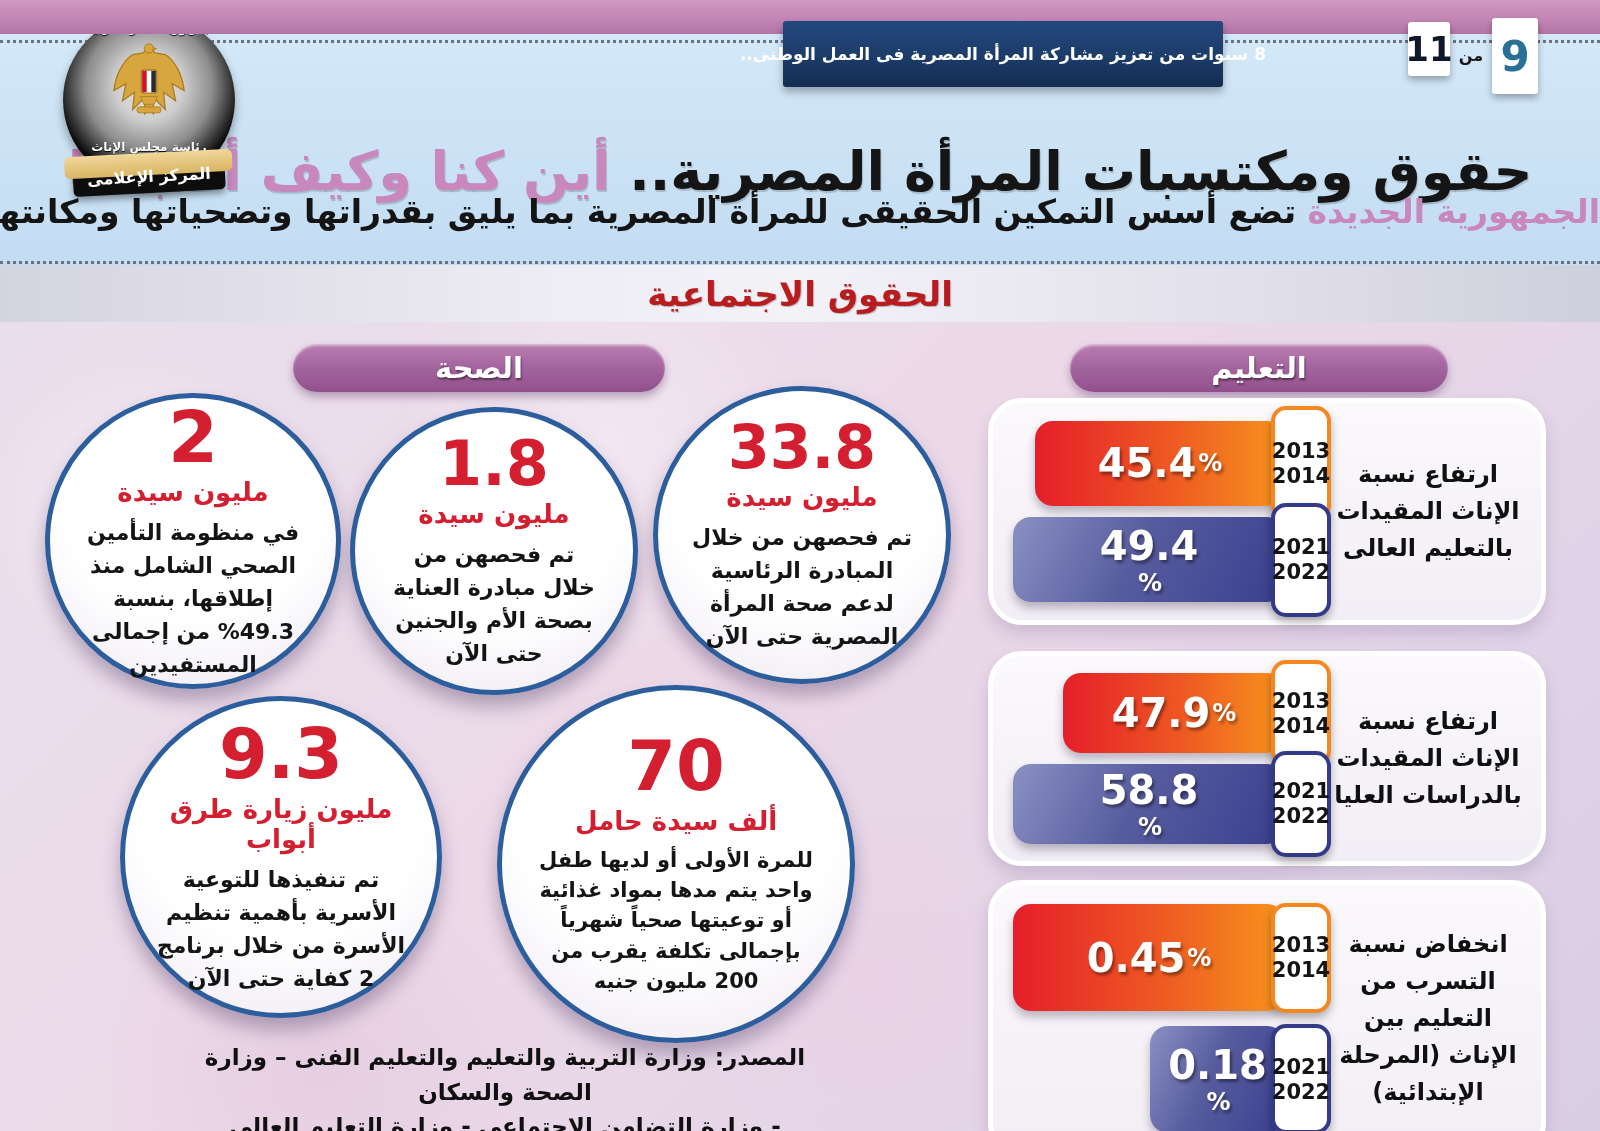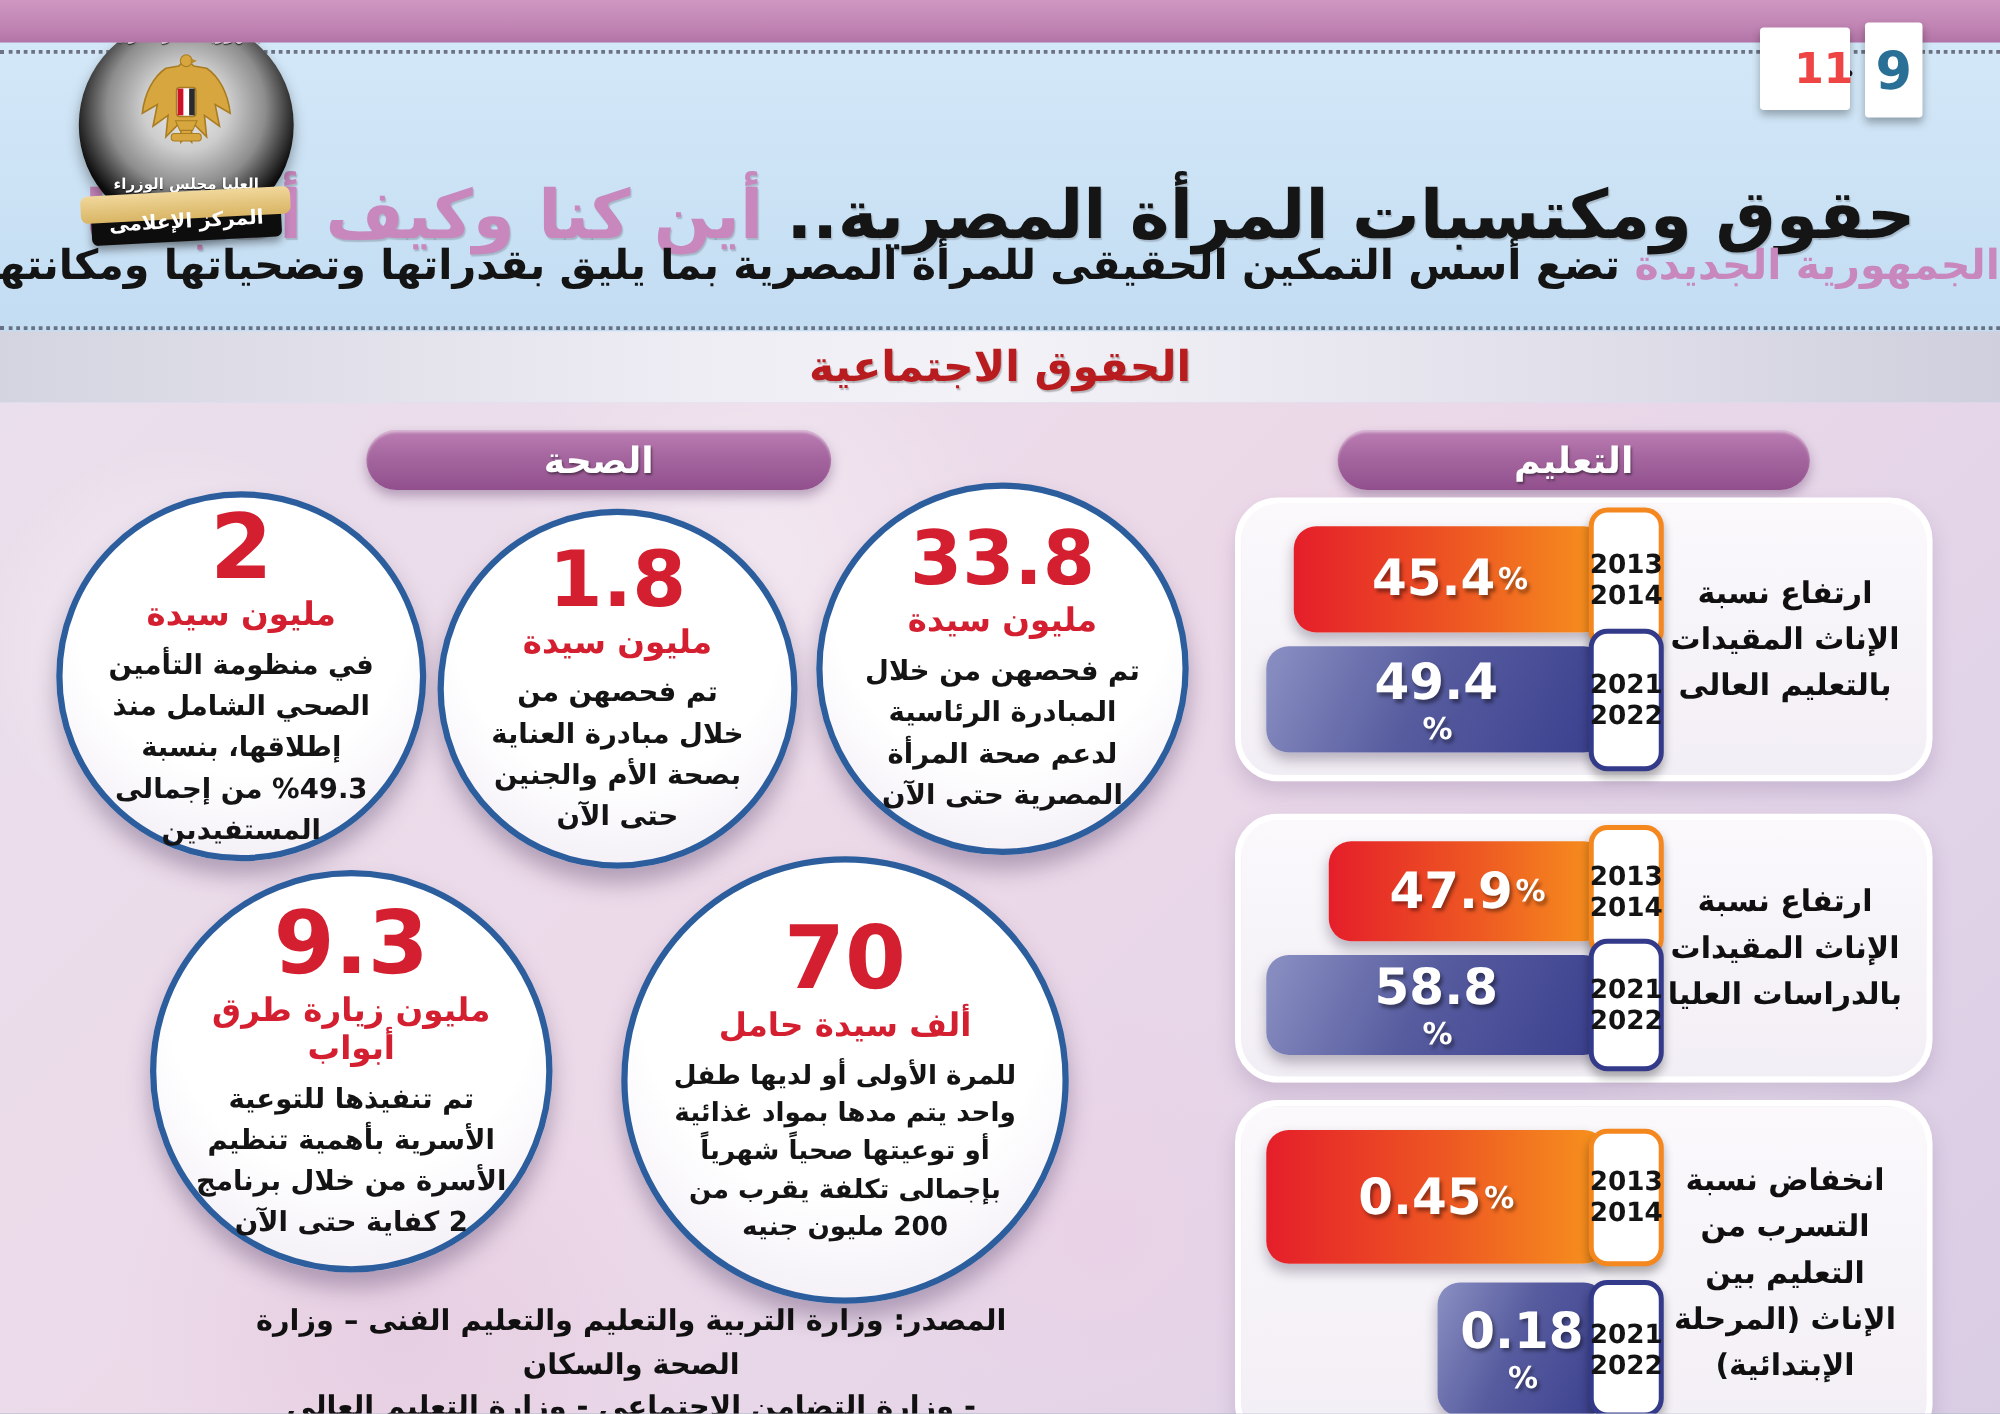--- a/index.html
+++ b/index.html
@@ -38,21 +38,21 @@
   .navy-banner{position:absolute;left:783px;top:21px;width:440px;height:66px;z-index:4;
     background:linear-gradient(180deg,#24487e 0%, var(--navy,#1b3a66) 60%, #142c50 100%);
     border-radius:3px;box-shadow:0 5px 9px rgba(0,0,0,.3);
     display:flex;align-items:center;justify-content:center;
     color:#fff;font-weight:700;font-size:17px;direction:rtl;white-space:nowrap;}
 
   
   .tab{position:absolute;background:#fff;border-radius:3px;z-index:5;
     box-shadow:0 4px 7px rgba(0,0,0,.3);display:flex;align-items:center;justify-content:center;font-weight:700;}
   .tab-current{left:1492px;top:18px;width:46px;height:76px;font-size:42px;color:var(--page-current,#2a6f96);}
-  .tab-total{left:1408px;top:22px;width:42px;height:66px;font-size:34px;color:#ef4444;padding-left:30px;}
+  .tab-total{left:1408px;top:22px;width:42px;height:54px;font-size:34px;color:#0f172a;}
   .tab-sep{position:absolute;left:1450px;top:46px;width:42px;text-align:center;z-index:5;
     font-weight:700;font-size:16px;color:#1a1a1a;}
 
   
   .title{position:absolute;left:0;right:0;top:104px;text-align:center;white-space:nowrap;
     direction:rtl;font-weight:700;font-size:54px;z-index:2;color:#151515;
     text-shadow:1px 2px 1px rgba(0,0,0,.18);}
   .title .pink{color:var(--title-pink,#c887bd);}
   .subtitle{position:absolute;left:0;right:0;top:192px;text-align:center;white-space:nowrap;
     direction:rtl;font-weight:700;font-size:33px;z-index:2;color:#141414;}
@@ -148,25 +148,26 @@
       <svg class="eagle" width="86" height="96" viewBox="0 0 100 112">
         <path d="M50 8 L43 15 L31 17 C19 25 11 41 9 59 L23 51 L19 71 L33 61 L31 81 L45 67 L45 86 L50 80 L55 86 L55 67 L69 81 L67 61 L81 71 L77 51 L91 59 C89 41 81 25 69 17 L57 15 Z" fill="#d7a63e" stroke="#a87c22" stroke-width="1.5"></path>
         <circle cx="50" cy="10" r="5.5" fill="#d7a63e" stroke="#a87c22" stroke-width="1"></circle>
         <path d="M54 8 L60 10 L54 13 Z" fill="#b98a26"></path>
         <rect x="41" y="35" width="18" height="27" rx="3" fill="#ffffff" stroke="#a87c22" stroke-width="1.5"></rect>
         <rect x="42" y="36" width="5.3" height="25" fill="#ce1126"></rect>
         <rect x="52.7" y="36" width="5.3" height="25" fill="#2b2b2b"></rect>
         <path d="M40 66 L60 66 L56 75 L44 75 Z" fill="#d7a63e" stroke="#a87c22" stroke-width="1"></path>
         <rect x="36" y="78" width="28" height="7" rx="3" fill="#d7a63e" stroke="#a87c22" stroke-width="1"></rect>
       </svg>
-      <div class="logo-arc arc-bottom">العليا مجلس الوزراء</div>
+      <div class="logo-arc arc-bottom">رئاسة مجلس الإناث</div>
     </div>
     <div class="logo-banner">المركز الإعلامى</div>
   </div>
 
+  <div class="navy-banner">8 سنوات من تعزيز مشاركة المرأة المصرية فى العمل الوطنى..</div>
 
   <div class="tab tab-current">9</div>
   <div class="tab-sep">من</div>
   <div class="tab tab-total">11</div>
 
   <h1 class="title"><span class="black">حقوق ومكتسبات المرأة المصرية..</span> <span class="pink">أين كنا وكيف أصبحنا</span></h1>
   <div class="subtitle"><span class="pink">الجمهورية الجديدة</span> <span>تضع أسس التمكين الحقيقى للمرأة المصرية بما يليق بقدراتها وتضحياتها ومكانتها</span></div>
 
   <div class="section-band">
     <span>الحقوق الاجتماعية</span>

